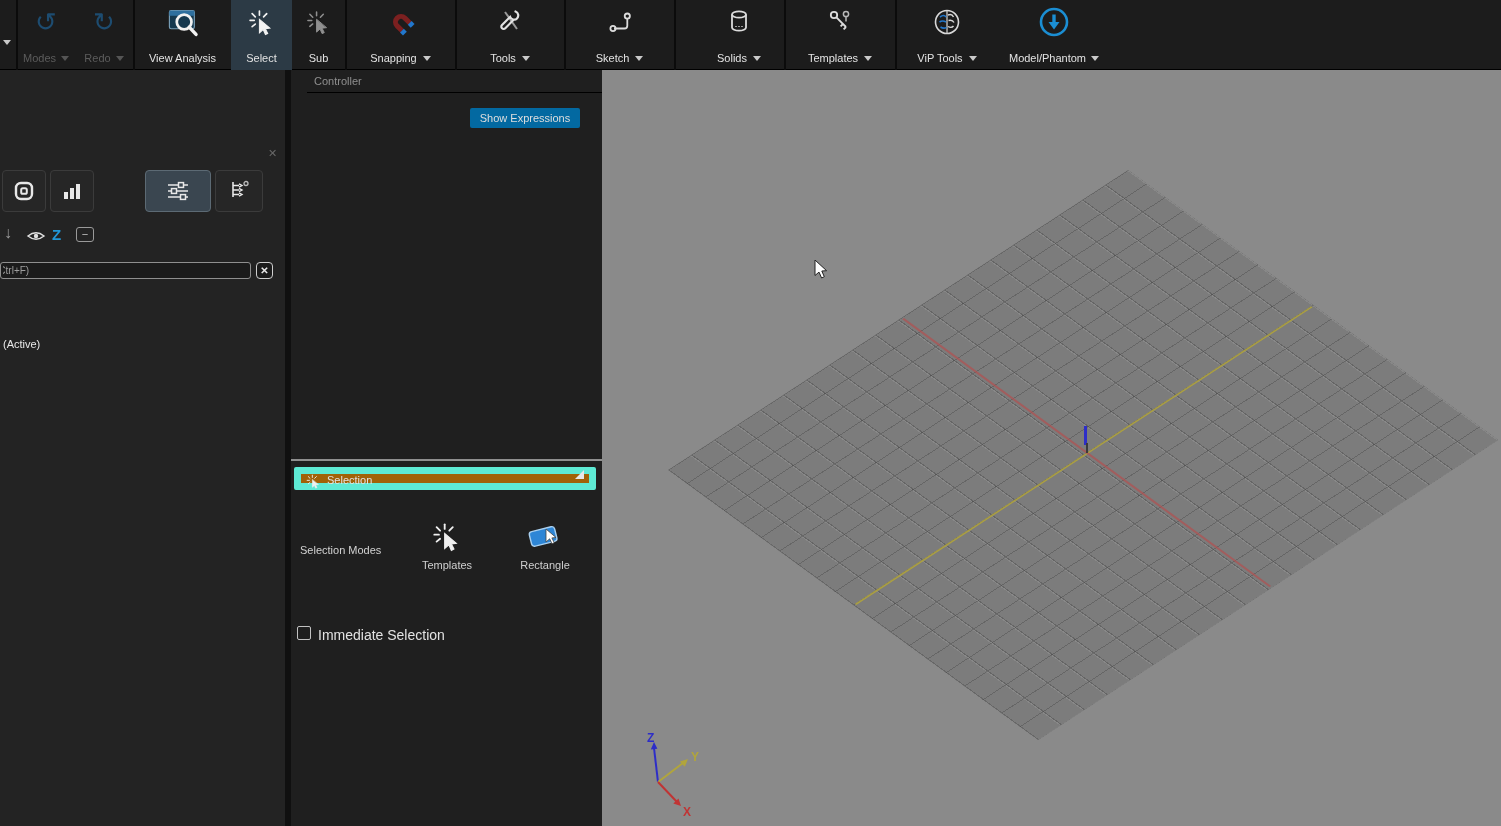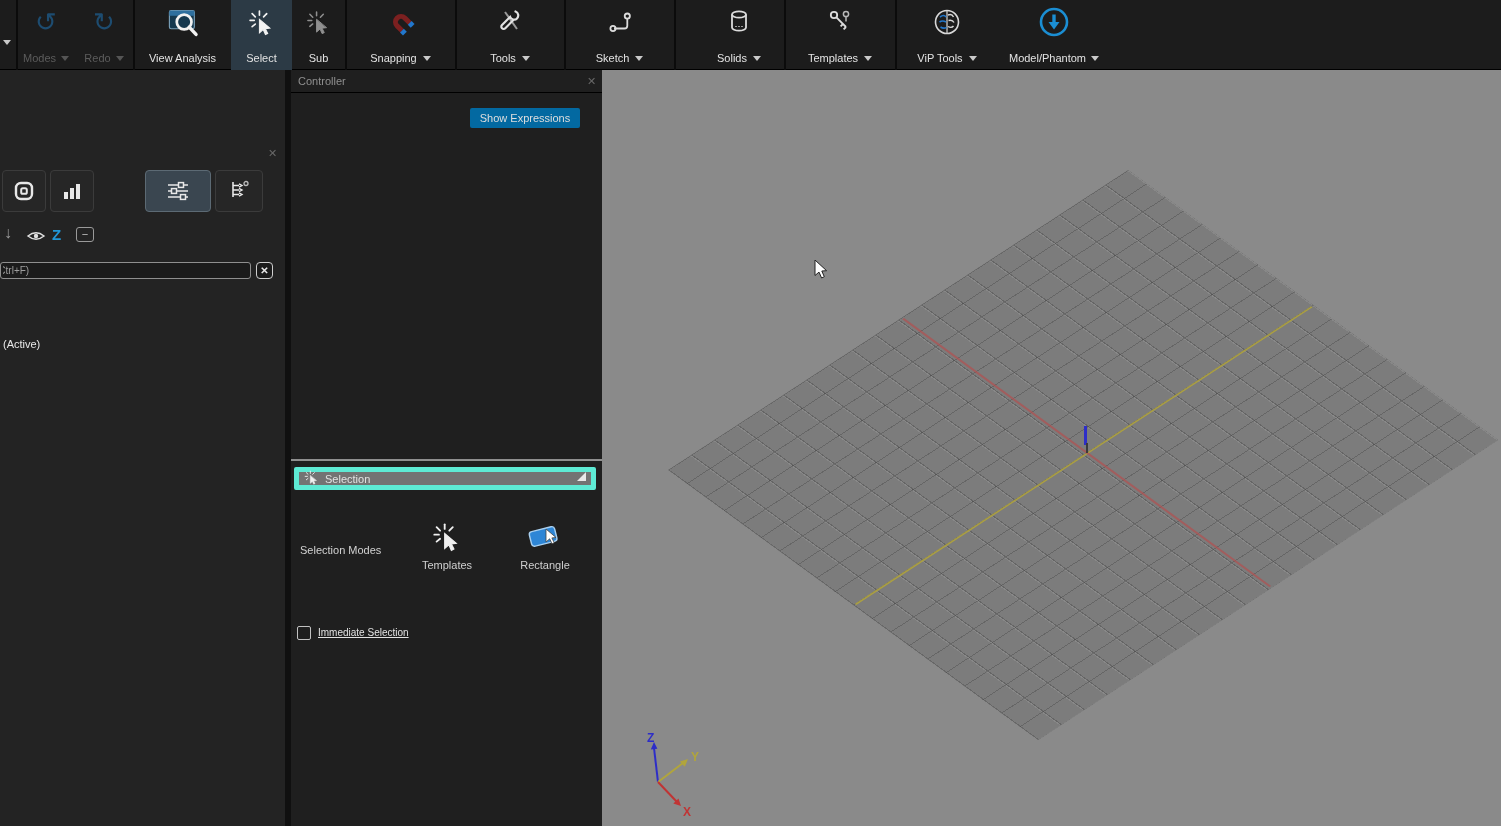--- a/index.html
+++ b/index.html
@@ -31,33 +31,33 @@
   #quick-row { position:absolute; left:0; top:154px; width:285px; height:24px; }
   .qr { position:absolute; display:flex; align-items:center; justify-content:center; }
   #search-input { position:absolute; left:0; top:192px; width:251px; height:17px; background:#1b1b1b; border:1px solid #8f8f8f; border-radius:3px; color:#cfcfcf; font-size:10px; padding-left:2px; text-indent:-8px; font-family:"Liberation Sans",sans-serif; }
   #search-input::placeholder { color:#9d9d9d; }
   #search-clear { position:absolute; left:256px; top:192px; width:17px; height:17px; border:1.5px solid #cfcfcf; border-radius:4px; background:#1b1b1b; color:#e8e8e8; font-size:10px; font-weight:bold; display:flex; align-items:center; justify-content:center; }
   #active-label { position:absolute; left:3px; top:268px; font-size:11px; color:#e9e9e9; }
   #collapse-box { width:18px; height:15px; border:1.5px solid #9a9a9a; border-radius:3px; color:#c4c4c4; font-size:11px; line-height:12px; text-align:center; }
 
   
   #controller { position:absolute; left:291px; top:70px; width:311px; height:756px; background:#1f1f1f; }
-  #ctl-header { position:absolute; left:0; top:0; width:311px; height:23px; border-bottom:1px solid #000; }
+  #ctl-header { position:absolute; left:16px; top:0; width:311px; height:23px; border-bottom:1px solid #000; }
   #ctl-title { position:absolute; left:7px; top:5px; font-size:11px; color:#8f8f8f; }
   #ctl-close { position:absolute; left:296px; top:6px; }
   #show-expr { position:absolute; left:179px; top:38px; width:110px; height:20px; background:#0369a1; border:none; border-radius:2px; color:#dedede; font-size:11px; font-family:"Liberation Sans",sans-serif; }
   #splitter { position:absolute; left:0; top:389px; width:311px; height:2px; background:#8f8f8f; }
-  #sel-header { position:absolute; left:3px; top:397px; width:302px; height:23px; background:#737373; border:5px solid #5eead4; border-radius:2px; display:flex; align-items:flex-end; }
+  #sel-header { position:absolute; left:3px; top:397px; width:302px; height:23px; background:#a16207; border:7px solid #5eead4; border-radius:2px; display:flex; align-items:flex-start; }
   #sel-header .txt { font-size:11px; color:#e2e2e2; margin-left:6px; }
   #sel-tri { position:absolute; right:5px; bottom:4px; width:0; height:0; border-bottom:9px solid #e8e8e8; border-left:9px solid transparent; }
   #modes-label { position:absolute; left:9px; top:474px; font-size:11px; color:#d2d2d2; }
   .mode-item { position:absolute; width:76px; text-align:center; }
   .mode-item .mlabel { display:block; margin-top:3px; font-size:11px; color:#cfcfcf; }
   #imm-check { position:absolute; left:6px; top:556px; width:14px; height:14px; appearance:none; -webkit-appearance:none; border:1px solid #c2c2c2; border-radius:2px; background:#1f1f1f; }
-  #imm-label { position:absolute; left:27px; top:557px; font-size:10px; color:#e2e2e2;text-decoration:underline; }
+  #imm-label { position:absolute; left:27px; top:557px; font-size:14px; color:#e2e2e2; }
 
   
   #viewport { position:absolute; left:602px; top:70px; width:899px; height:756px; background:#8a8a8a; overflow:hidden; }
   #plane { position:absolute; left:0; top:0; width:500px; height:500px; transform-origin:0 0;
     transform: matrix(0.92, -0.6, 0.74, 0.54, 66, 400);
     background-color:#7c7c7c;
     background-image:
       repeating-linear-gradient(to right, rgba(50,50,50,0.30) 0 1px, transparent 1px 25px),
       repeating-linear-gradient(to bottom, rgba(50,50,50,0.30) 0 1px, transparent 1px 25px),
       repeating-linear-gradient(to right, transparent 0 24px, rgba(190,190,190,0.18) 24px 25px);

